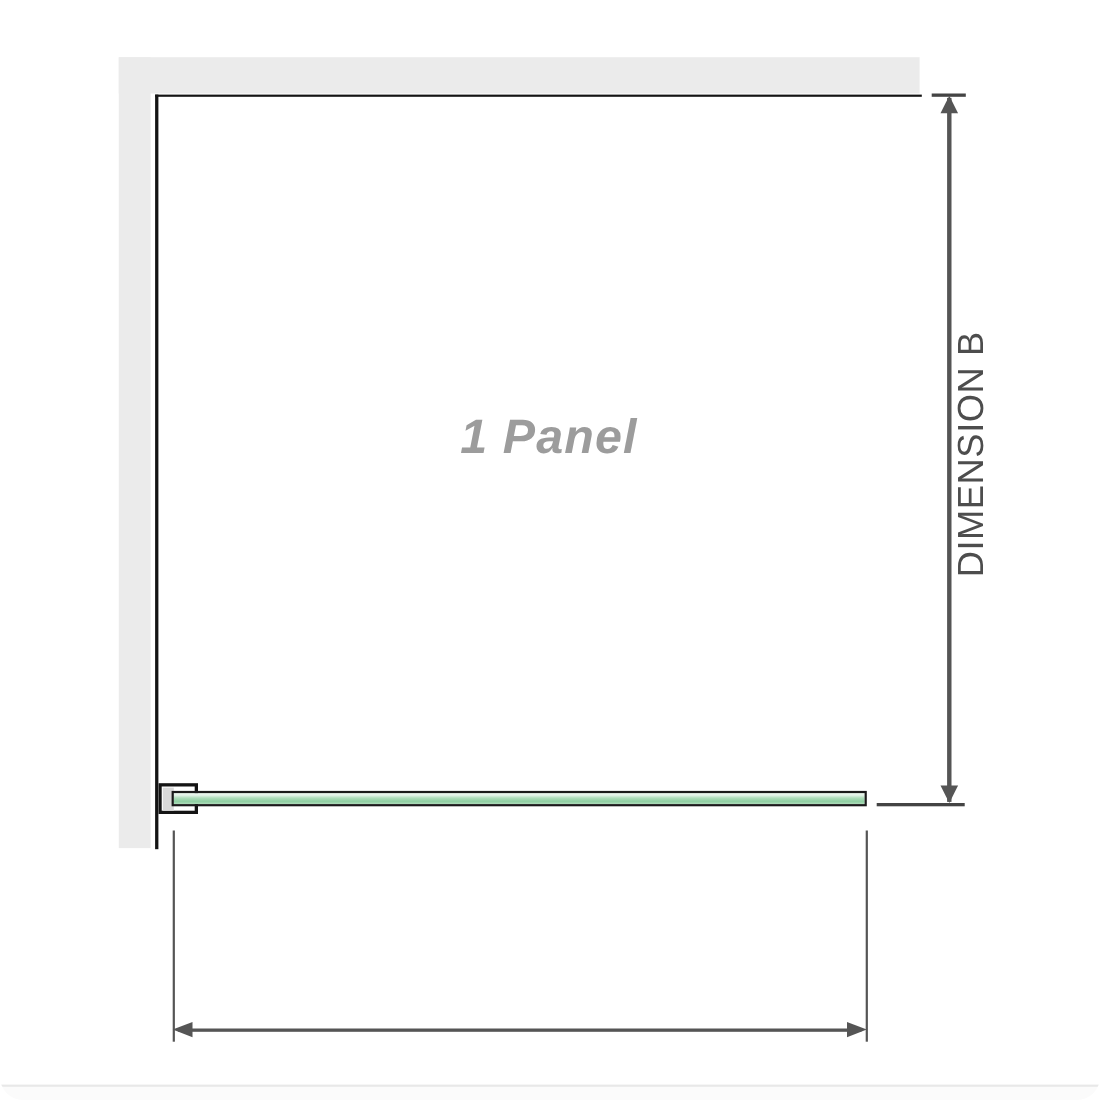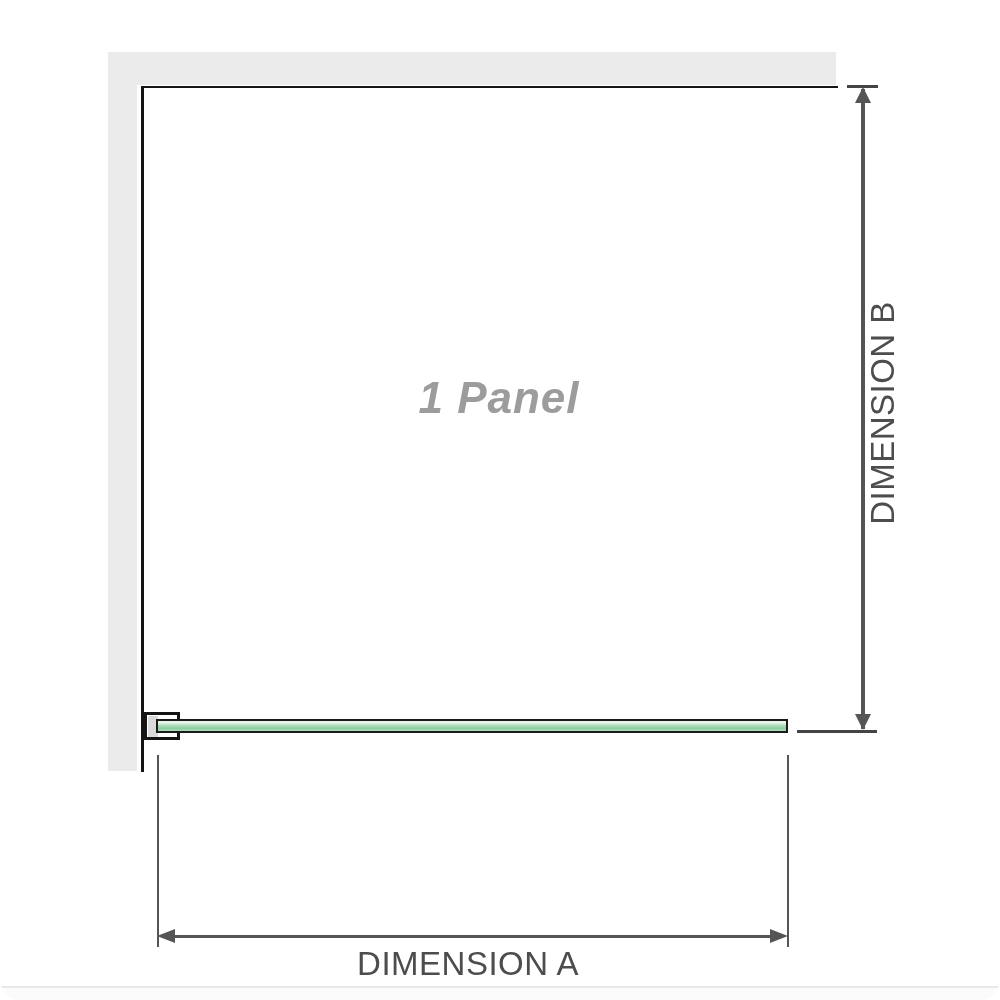--- a/index.html
+++ b/index.html
@@ -130,18 +130,17 @@
   <div class="abs tick dimb-tick-bottom"></div>
   <div class="abs arrow-up"></div>
   <div class="abs arrow-down"></div>
   <div class="abs dim-label dimb-label">DIMENSION B</div>
 
   <div class="abs dim dima-ext-left"></div>
   <div class="abs dim dima-ext-right"></div>
   <div class="abs dim dima-line"></div>
   <div class="abs arrow-left"></div>
   <div class="abs arrow-right"></div>
-  <div class="abs dim-label dima-label">DIMENSION A</div>
 
   <div class="abs bottom-strip"></div>
   <div class="abs bottom-rule"></div>
 
 </div>
 
 </body></html>

